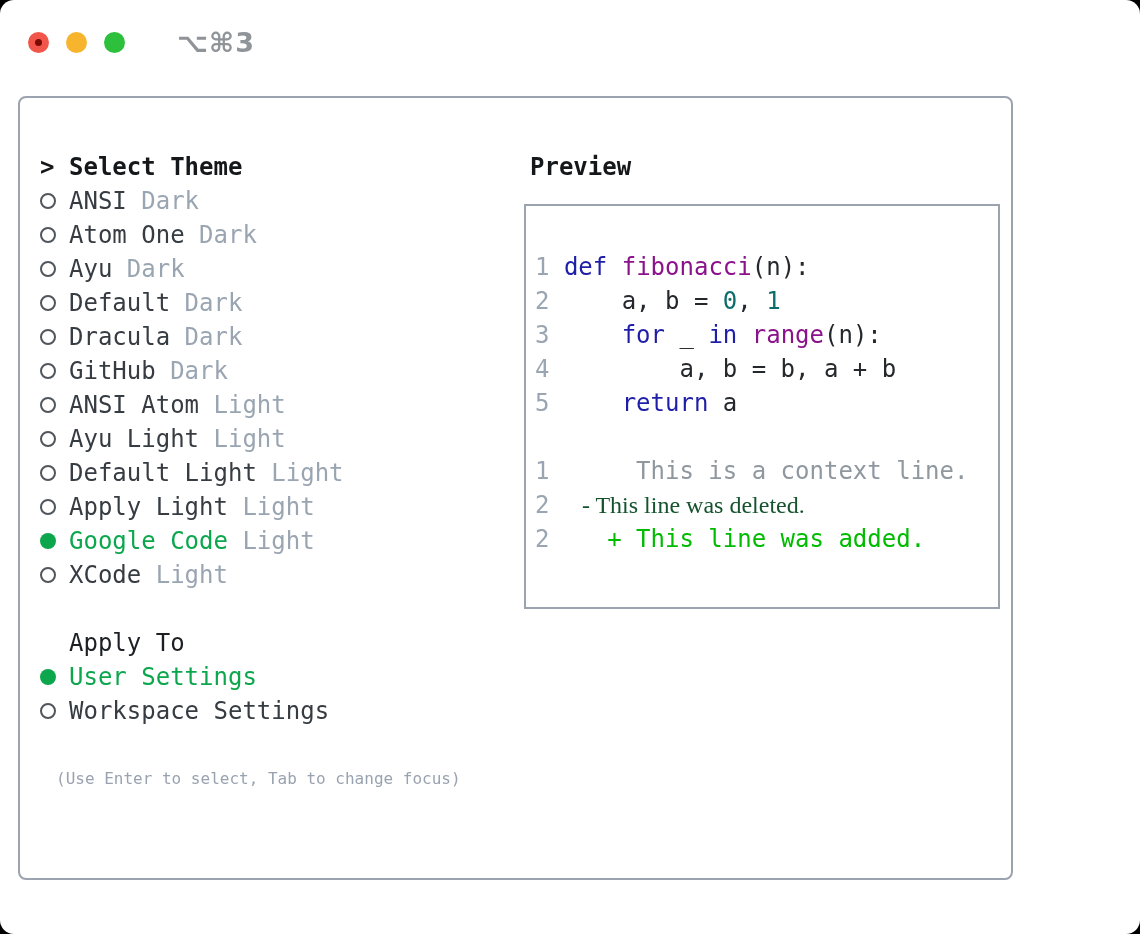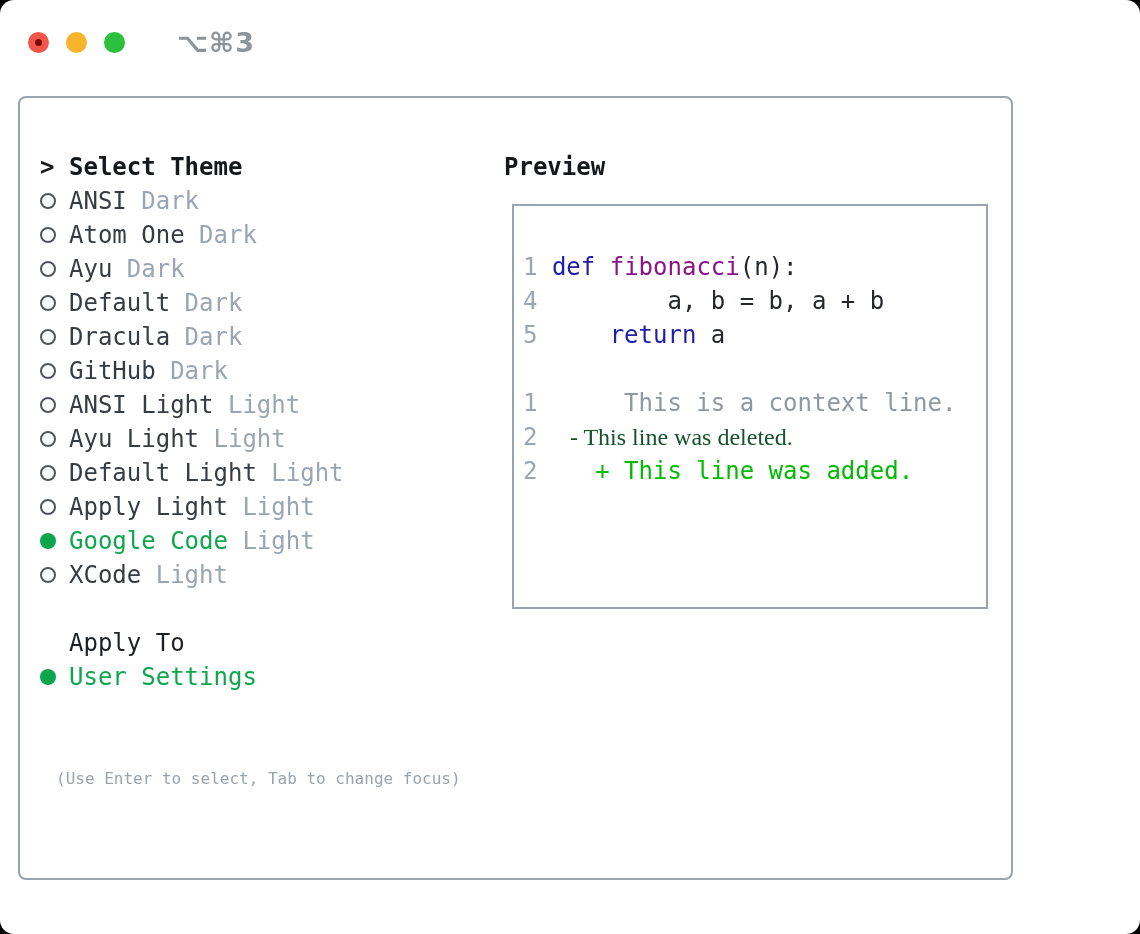--- a/index.html
+++ b/index.html
@@ -30,23 +30,23 @@
   .row.hdr { font-weight: bold; color: #15181b; }
   .dot { display: inline-block; width: 16px; height: 16px; border: 2.5px solid #50565c; border-radius: 50%; margin-top: 8px; }
   .dot.filled { border: none; background: #0ca64d; }
   .name { color: #363c42; }
   .variant { color: #9aa5b2; }
   .sel .name { color: #0ca64d; margin-top: 44px; }
   .spacer { height: 34px; }
   .hint { position: absolute; left: 36px; top: 664px; width: 432px; font-size: 16px; line-height: 34px; color: #99a3b0; }
 
   
-  .preview-label { position: absolute; left: 484px; top: 52px; font-size: 24px; line-height: 34px; font-weight: bold; color: #15181b; }
+  .preview-label { position: absolute; left: 510px; top: 52px; font-size: 24px; line-height: 34px; font-weight: bold; color: #15181b; }
   .preview-box {
-    position: absolute; left: 492px; top: 106px; width: 476px; height: 405px;
+    position: absolute; left: 504px; top: 106px; width: 476px; height: 405px;
     border: 2px solid #9aa3ae; background: #fff;
     padding: 44px 0 0 9px; font-size: 24px; line-height: 34px;
   }
   .code-line { white-space: pre; height: 34px; }
   .ln { display: inline-block; width: 1ch; margin-right: 1ch; text-align: right; color: #9aa5b2; }
   .tok-kw { color: #1e1ea8; }
   .tok-fn { color: #8a128a; }
   .tok-lit { color: #0e6b6b; }
   .tok-pl { color: #24282c; }
   .diff-block { margin-top: 34px; }
@@ -68,34 +68,37 @@
 
   <div class="dialog">
     <div class="left-col">
         <div class="row hdr"><span class="pfx">&gt;</span><span>Select Theme</span></div>
         <div class="row item"><span class="pfx"><span class="dot"></span></span><span class="name">ANSI</span><span class="variant"> Dark</span></div>
         <div class="row item"><span class="pfx"><span class="dot"></span></span><span class="name">Atom One</span><span class="variant"> Dark</span></div>
         <div class="row item"><span class="pfx"><span class="dot"></span></span><span class="name">Ayu</span><span class="variant"> Dark</span></div>
         <div class="row item"><span class="pfx"><span class="dot"></span></span><span class="name">Default</span><span class="variant"> Dark</span></div>
         <div class="row item"><span class="pfx"><span class="dot"></span></span><span class="name">Dracula</span><span class="variant"> Dark</span></div>
         <div class="row item"><span class="pfx"><span class="dot"></span></span><span class="name">GitHub</span><span class="variant"> Dark</span></div>
-        <div class="row item"><span class="pfx"><span class="dot"></span></span><span class="name">ANSI Light</span><span class="variant"> Light</span></div>
+        <div class="row item"><span class="pfx"><span class="dot"></span></span><span class="name">ANSI Atom</span><span class="variant"> Light</span></div>
         <div class="row item"><span class="pfx"><span class="dot"></span></span><span class="name">Ayu Light</span><span class="variant"> Light</span></div>
         <div class="row item"><span class="pfx"><span class="dot"></span></span><span class="name">Default Light</span><span class="variant"> Light</span></div>
         <div class="row item"><span class="pfx"><span class="dot"></span></span><span class="name">Apply Light</span><span class="variant"> Light</span></div>
         <div class="row item sel"><span class="pfx"><span class="dot filled"></span></span><span class="name">Google Code</span><span class="variant"> Light</span></div>
         <div class="row item"><span class="pfx"><span class="dot"></span></span><span class="name">XCode</span><span class="variant"> Light</span></div>
         <div class="spacer"></div>
         <div class="row"><span class="pfx"> </span><span style="color:#1c2024">Apply To</span></div>
         <div class="row item sel"><span class="pfx"><span class="dot filled"></span></span><span class="name">User Settings</span></div>
+        <div class="row item"><span class="pfx"><span class="dot"></span></span><span class="name">Workspace Settings</span></div>
       </div>
     <div class="hint">(Use Enter to select, Tab to change focus)</div>
     <div class="preview-label">Preview</div>
     <div class="preview-box">
         <div class="code-line"><span class="ln">1</span><span class="tok-kw">def</span><span class="tok-pl"> </span><span class="tok-fn">fibonacci</span><span class="tok-pl">(n):</span></div>
+        <div class="code-line"><span class="ln">2</span><span class="tok-pl">    a, b = </span><span class="tok-lit">0</span><span class="tok-pl">, </span><span class="tok-lit">1</span></div>
+        <div class="code-line"><span class="ln">3</span><span class="tok-pl">    </span><span class="tok-kw">for</span><span class="tok-pl"> _ </span><span class="tok-kw">in</span><span class="tok-pl"> </span><span class="tok-fn">range</span><span class="tok-pl">(n):</span></div>
         <div class="code-line"><span class="ln">4</span><span class="tok-pl">        a, b = b, a + b</span></div>
         <div class="code-line"><span class="ln">5</span><span class="tok-pl">    </span><span class="tok-kw">return</span><span class="tok-pl"> a</span></div>
         <div class="diff-block">
           <div class="code-line"><span class="ln">1</span><span class="diff-context">     This is a context line.</span></div>
           <div class="code-line"><span class="ln">2</span><span class="diff-deleted">   - This line was deleted.</span></div>
           <div class="code-line"><span class="ln">2</span><span class="diff-added">   + This line was added.</span></div>
         </div>
       </div>
   </div>
 

